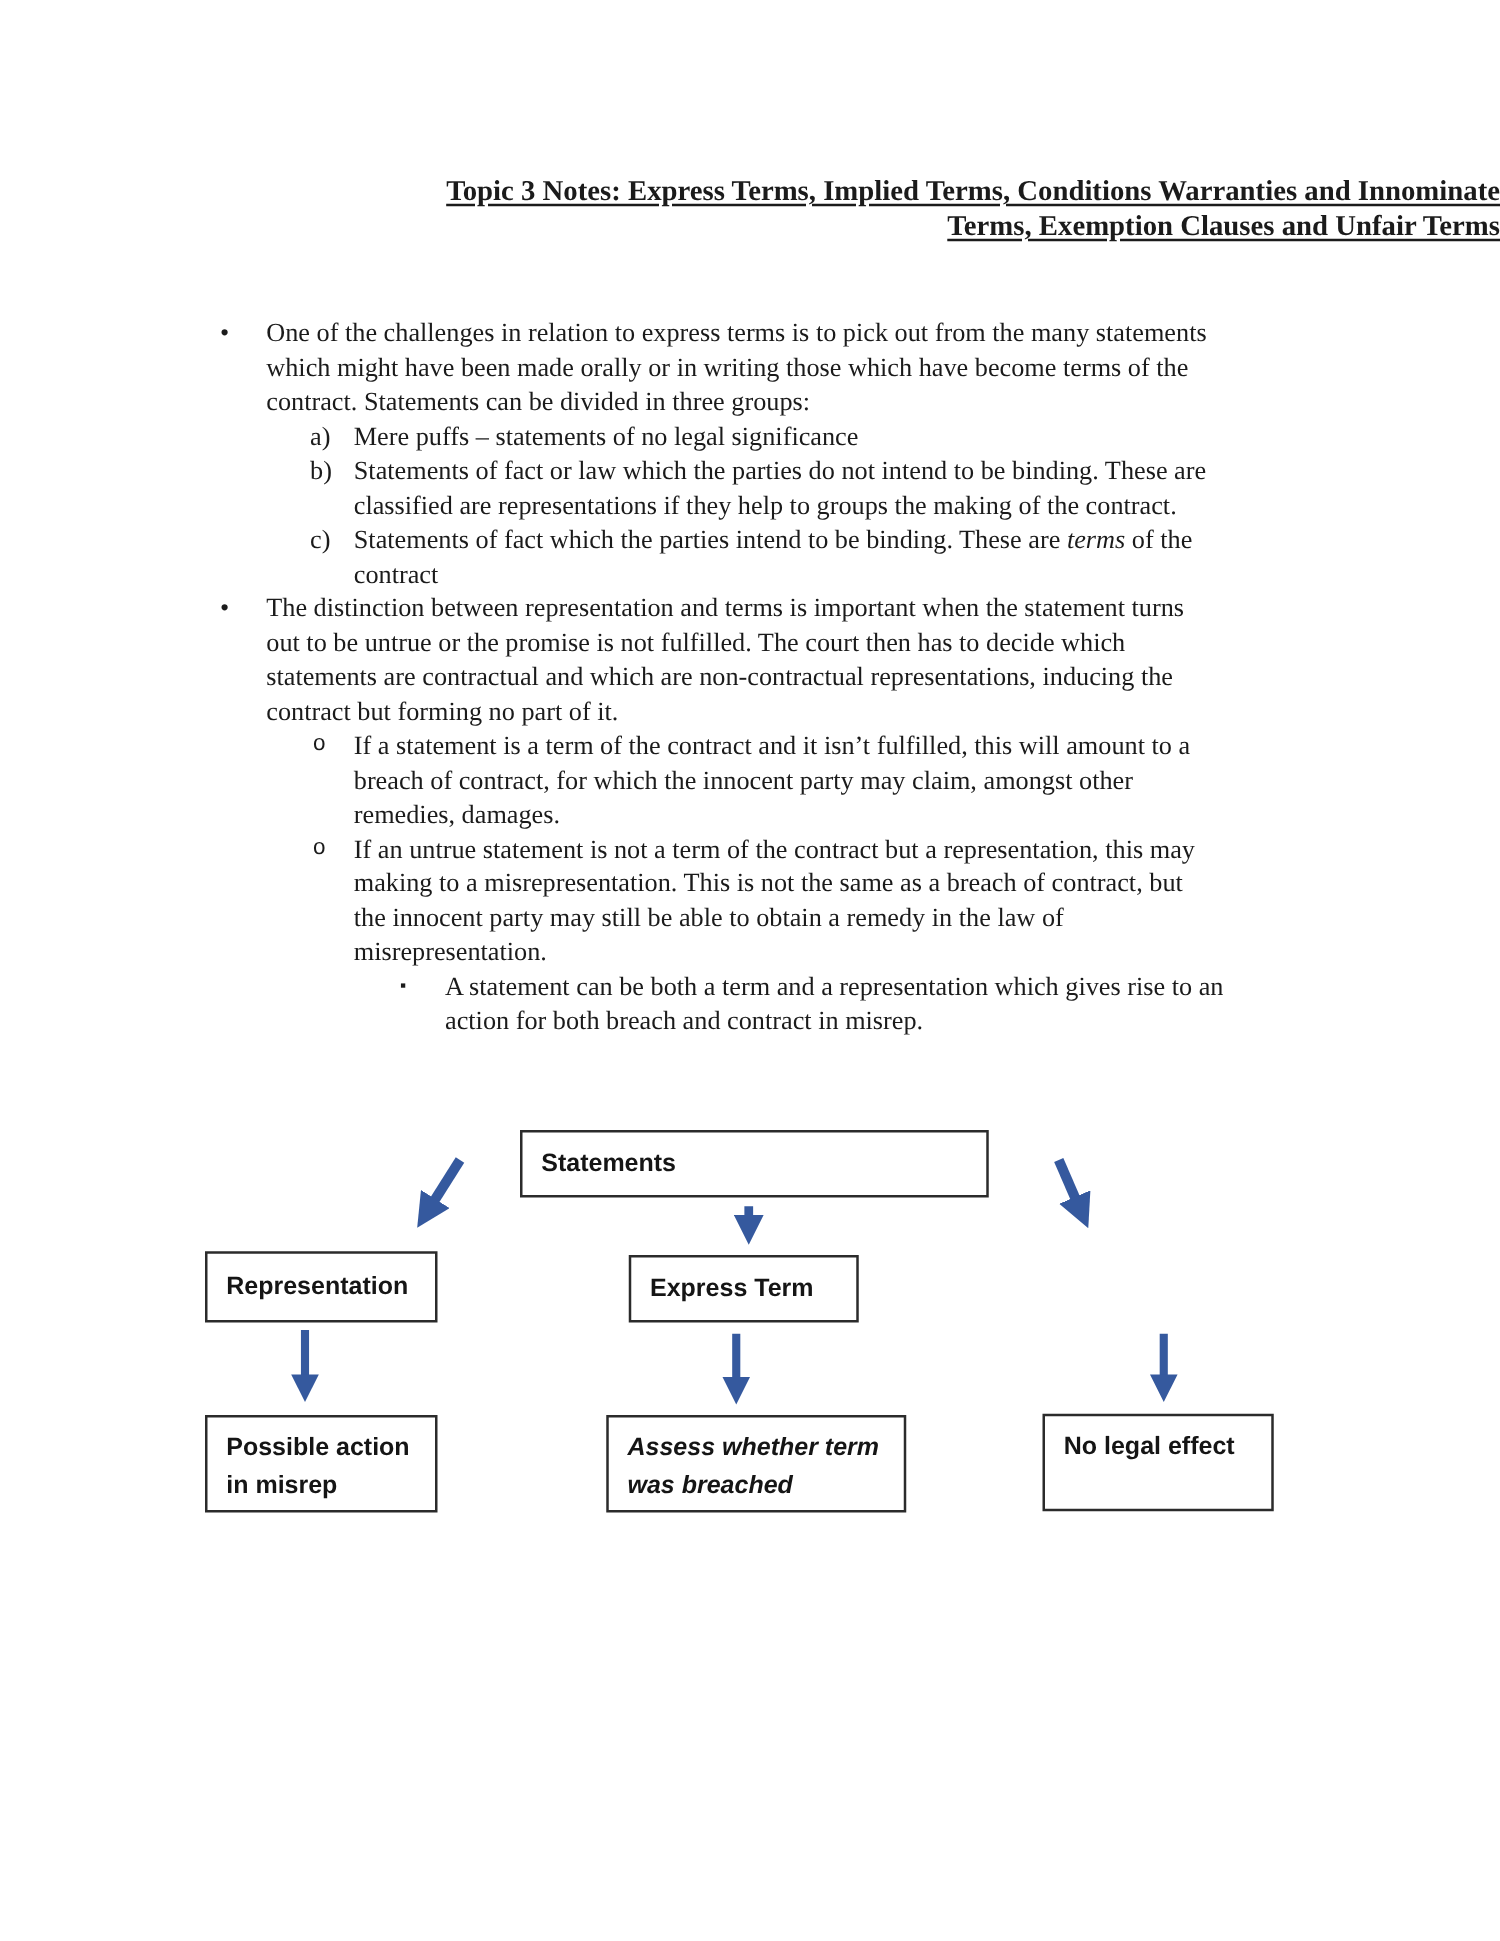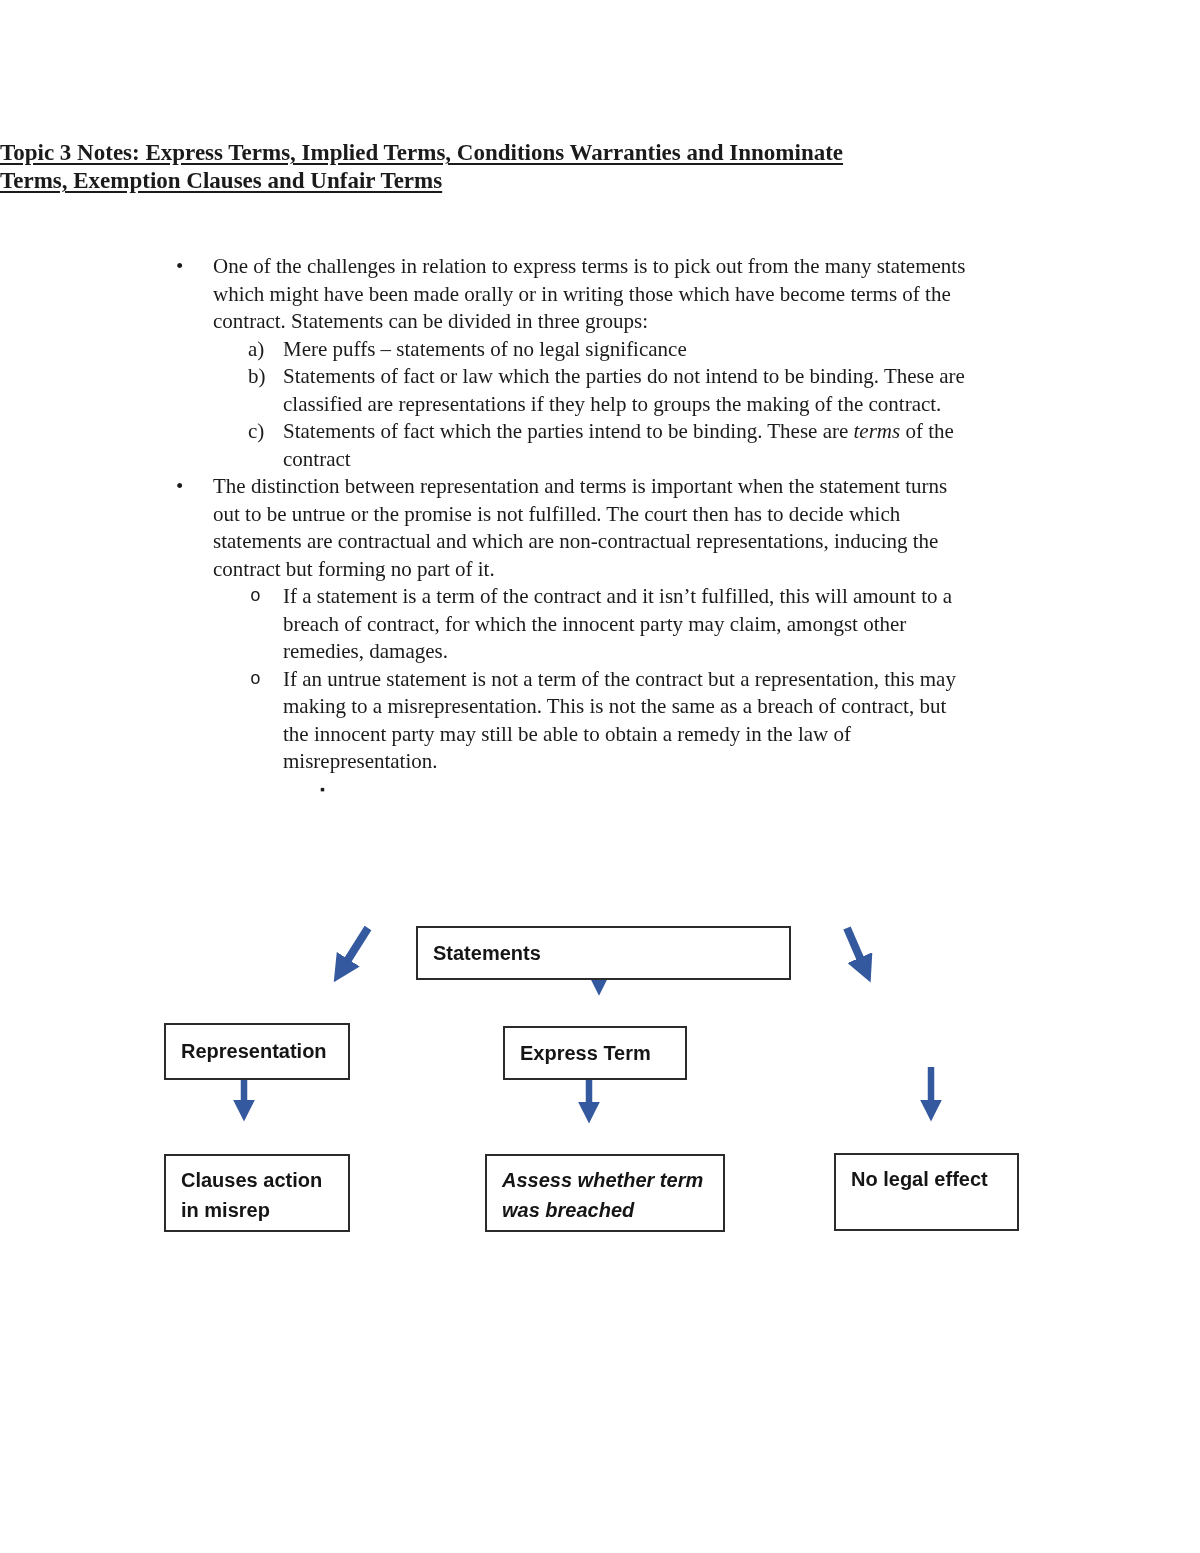--- a/index.html
+++ b/index.html
@@ -10,21 +10,21 @@
     background:#ffffff;
     overflow:hidden;
     color:#1b1b1b;
     font-family:"Liberation Serif", serif;
   }
   
   .doc-title{
     position:absolute;
     top:139px; left:0;
     width:1200px;
-    text-align:left;
+    text-align:right;
     font-size:23px;
     line-height:28px;
     font-weight:bold;
     text-decoration:underline;
     text-underline-offset:3px;
     white-space:pre-line;
   }
   
   .notes{
     position:absolute;
@@ -48,21 +48,20 @@
   .fc-box{
     position:absolute;
     box-sizing:border-box;
     background:#ffffff;
     border:2px solid #2b2b2b;
     font-family:"Liberation Sans", sans-serif;
     font-weight:bold;
     font-size:20px;
     color:#151515;
     white-space:pre-line;
-    margin-top:22px;
   }
   .fc-mid{display:flex;align-items:center;padding-left:15px;}
   .fc-bottom{padding:9px 6px 0 15px;line-height:30px;}
   #box-statements  {left:416px;top:904px;width:375px;height:54px;}
   #box-representation{left:164px;top:1001px;width:186px;height:57px;}
   #box-express-term {left:503px;top:1004px;width:184px;height:54px;}
   #box-mere-puff    {left:834px;top:1003px;width:185px;height:55px;}
   #box-possible-action{left:164px;top:1132px;width:186px;height:78px;}
   #box-assess       {left:485px;top:1132px;width:240px;height:78px;font-style:italic;}
   #box-no-legal-effect{left:834px;top:1131px;width:185px;height:78px;}
@@ -122,20 +121,22 @@
     <div class="row lvl2">
       <span class="marker">o</span>
       <span class="txt">If an untrue statement is not a term of the contract but a representation, this may
 making to a misrepresentation. This is not the same as a breach of contract, but
 the innocent party may still be able to obtain a remedy in the law of
 misrepresentation.</span>
     </div>
 
     <div class="row lvl3">
       <span class="marker">▪</span>
+      <span class="txt">A statement can be both a term and a representation which gives rise to an
+action for both breach and contract in misrep.</span>
     </div>
 
   </div>
 
   <svg class="fc-arrows" viewBox="0 0 1200 350" xmlns="http://www.w3.org/2000/svg">
     <defs>
       <marker id="ah" markerWidth="3.4" markerHeight="3.4" refX="1" refY="1.7" orient="auto">
         <path class="ahead" d="M0,0 L3.4,1.7 L0,3.4 z"></path>
       </marker>
     </defs>
@@ -143,19 +144,19 @@
     <line class="arrow" x1="599" y1="85" x2="599" y2="99" stroke-width="7" marker-end="url(#ah)"></line>
     <line class="arrow" x1="847" y1="48" x2="863" y2="85" stroke-width="8" marker-end="url(#ah)"></line>
     <line class="arrow" x1="244" y1="184" x2="244" y2="226" stroke-width="6.5" marker-end="url(#ah)"></line>
     <line class="arrow" x1="589" y1="187" x2="589" y2="228" stroke-width="6.5" marker-end="url(#ah)"></line>
     <line class="arrow" x1="931" y1="187" x2="931" y2="226" stroke-width="6.5" marker-end="url(#ah)"></line>
   </svg>
 
   <div id="box-statements" class="fc-box fc-mid">Statements</div>
   <div id="box-representation" class="fc-box fc-mid">Representation</div>
   <div id="box-express-term" class="fc-box fc-mid">Express Term</div>
-  <div id="box-possible-action" class="fc-box fc-bottom">Clauses action
+  <div id="box-possible-action" class="fc-box fc-bottom">Possible action
 in misrep</div>
   <div id="box-assess" class="fc-box fc-bottom">Assess whether term
 was breached</div>
   <div id="box-no-legal-effect" class="fc-box fc-bottom">No legal effect</div>
 
 </div>
 
 </body></html>

